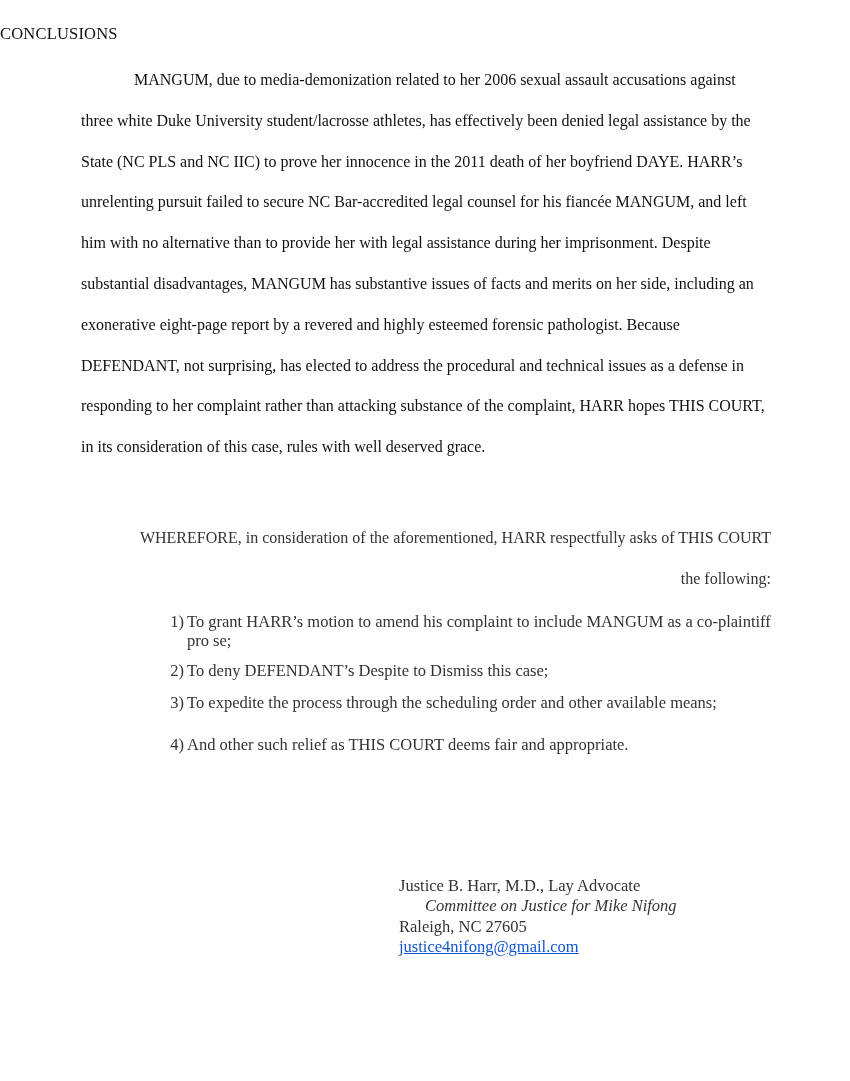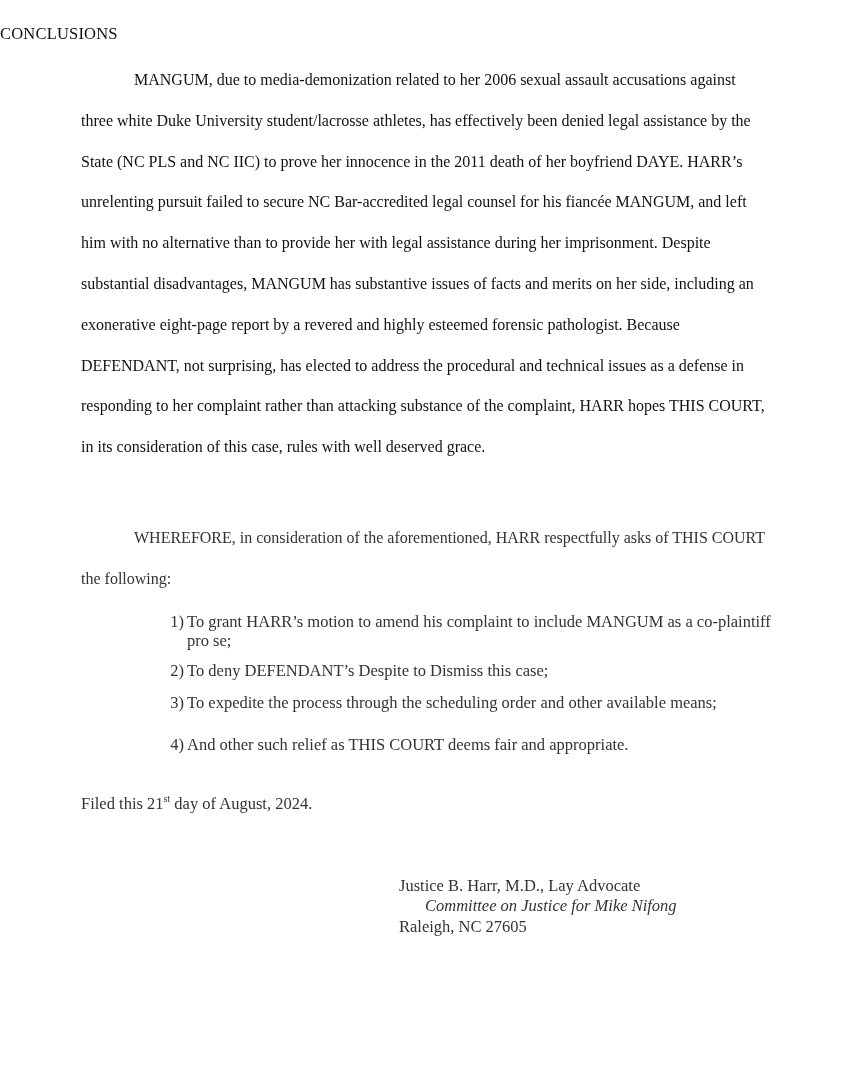--- a/index.html
+++ b/index.html
@@ -3,21 +3,21 @@
 <meta charset="utf-8">
 <style>
   html, body { margin:0; padding:0; background:#ffffff; }
   body { width:850px; height:1081px; position:relative; overflow:hidden;
          font-family:"Liberation Serif", "DejaVu Serif", serif; color:#111; }
   .page { position:absolute; left:0; top:0; width:850px; height:1081px; }
   .title { position:absolute; left:0; width:850px; top:24px; font-size:16.5px; letter-spacing:0.2px; }
   .para { position:absolute; left:81px; width:690px; font-size:16px; line-height:40.8px; }
   .para .indent { display:inline-block; width:53px; }
   .p1 { top:60px; }
-  .p2 { top:518px; color:#333; }
+  .p2 { top:518px; color:#333;text-align:right; }
   .list { position:absolute; left:160px; width:610px; font-size:16.5px; color:#333; }
   .li { position:absolute; left:0; width:610px; line-height:19px; }
   .li .num { position:absolute; left:0; width:24px; text-align:right; }
   .li .txt { position:absolute; left:27px; width:590px; }
   .li1 { top:612px; } .li2 { top:661px; } .li3 { top:693px; } .li4 { top:735px; }
   .filed { position:absolute; left:81px; top:794px; font-size:16.5px; color:#333; }
   .filed sup { font-size:10px; vertical-align:7px; line-height:0; }
   .sig { position:absolute; left:399px; top:876px; font-size:16.5px; line-height:20.3px; color:#333; }
   .sig .italic { font-style:italic;margin-left:26px; }
   .sig a { color:#1155cc; text-decoration:underline; }
@@ -44,20 +44,20 @@
     <div class="li li3">
       <span class="num">3)</span>
       <span class="txt">To expedite the process through the scheduling order and other available means;</span>
     </div>
     <div class="li li4">
       <span class="num">4)</span>
       <span class="txt">And other such relief as THIS COURT deems fair and appropriate.</span>
     </div>
   </div>
 
-  <div class="filed"><span>Filed this 21</span><sup>st</sup><span> day of August, 2024.</span></div>
 
   <div class="sig">
     <div>Justice B. Harr, M.D., Lay Advocate</div>
     <div class="italic">Committee on Justice for Mike Nifong</div>
     <div>Raleigh, NC  27605</div>
+    <div><a href="mailto:justice4nifong@gmail.com">justice4nifong@gmail.com</a></div>
   </div>
 </div>
 
 </body></html>

